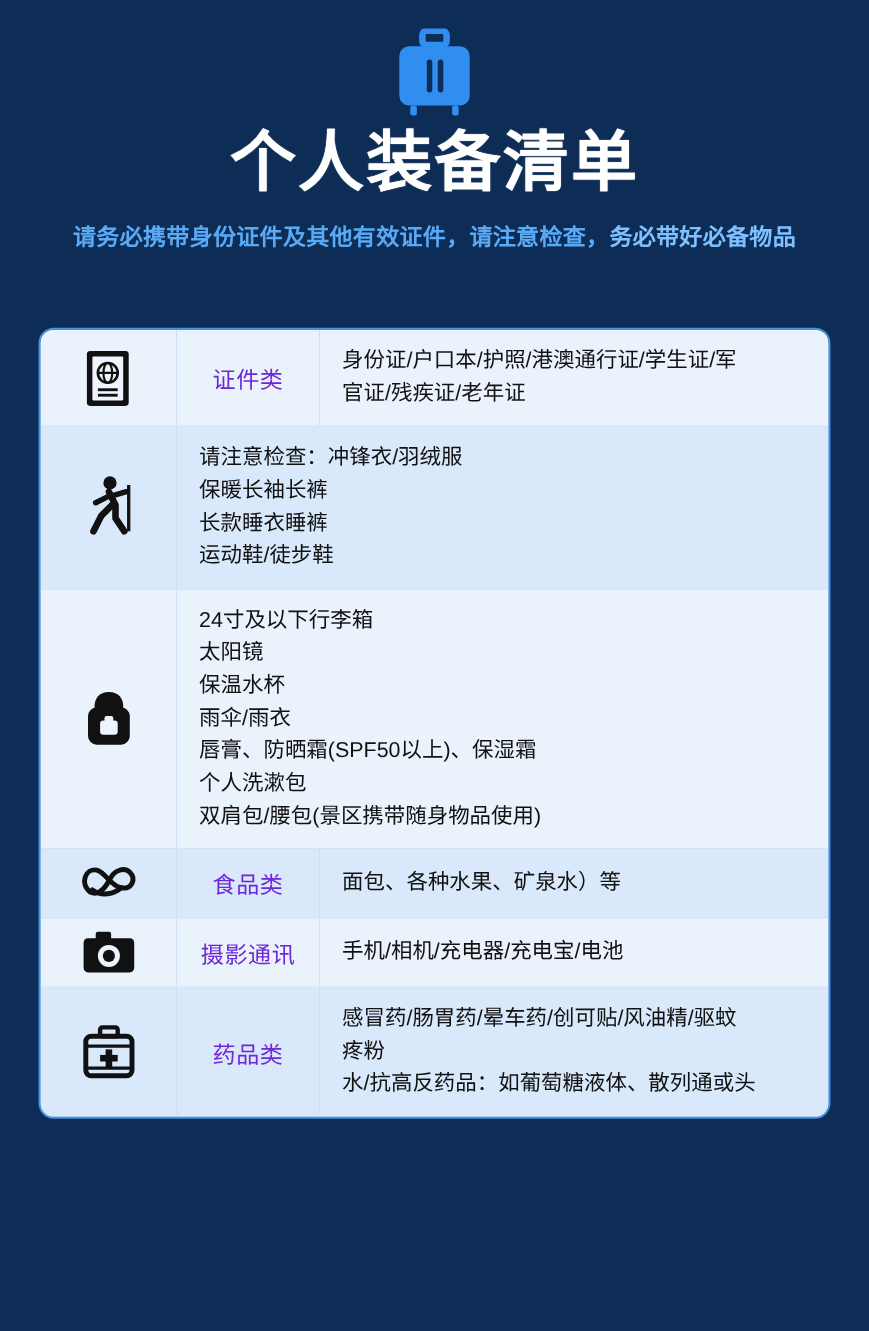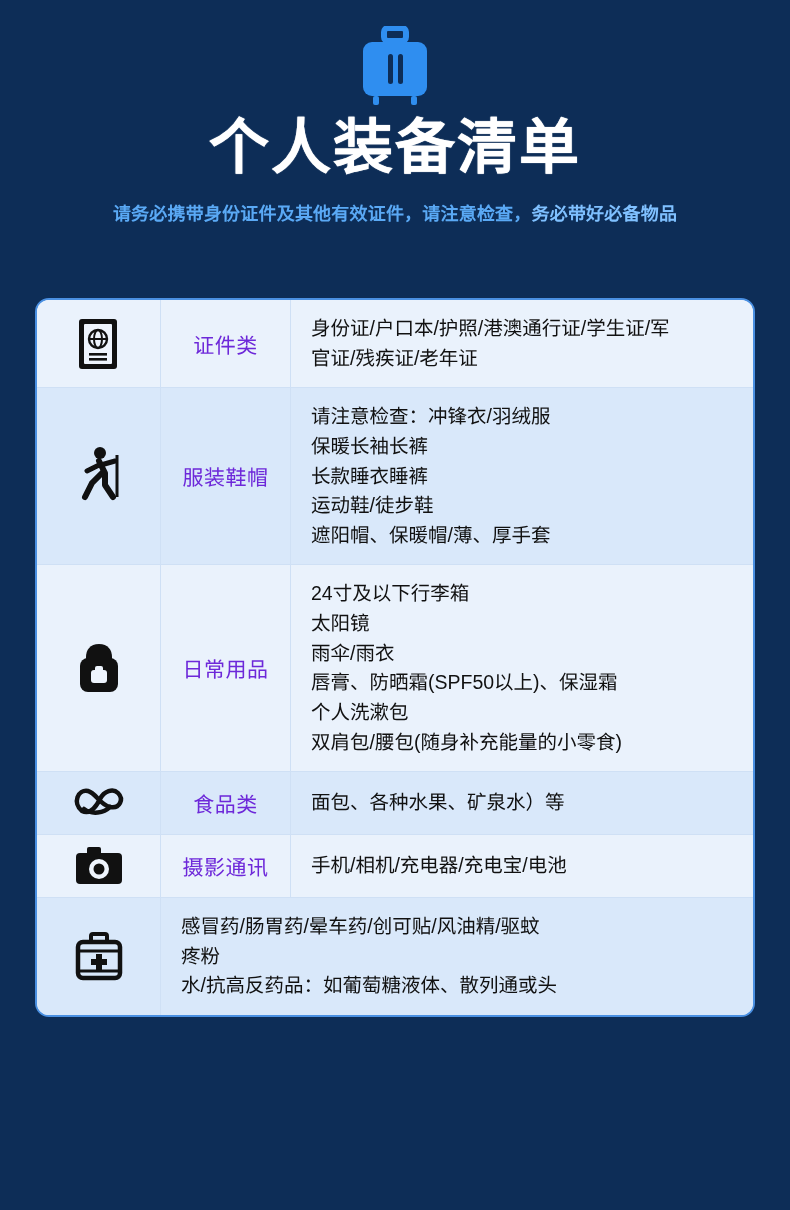--- a/index.html
+++ b/index.html
@@ -37,21 +37,21 @@
     line-height: 1.05;
     font-weight: bold;
     color: #ffffff;
     letter-spacing: 2px;
     margin: 0;
     padding: 0 0 4px 0;
     text-shadow: 0 0 1px #ffffff;
   }
   .subtitle {
     margin: 16px 0 0 0;
-    font-size: 18px;
+    font-size: 21px;
     font-weight: bold;
     color: #5aa9f5;
     letter-spacing: 0.2px;
   }
   .subtitle .tail {
     color: #7fc0ff;
   }
 
   
   .table-wrap {
@@ -162,47 +162,45 @@
       <div class="cell-icon">
         <svg class="row-icon" width="48" height="62" viewBox="0 0 48 62">
           <circle cx="25" cy="8" r="6" fill="#111111"></circle>
           <path d="M24 16 L30 28 L30 40 L38 52" stroke="#111111" stroke-width="6" fill="none" stroke-linecap="round" stroke-linejoin="round"></path>
           <path d="M27 28 L17 38 L10 52" stroke="#111111" stroke-width="6" fill="none" stroke-linecap="round" stroke-linejoin="round"></path>
           <path d="M26 20 L40 16" stroke="#111111" stroke-width="5" fill="none" stroke-linecap="round"></path>
           <path d="M24 20 L12 26" stroke="#111111" stroke-width="5" fill="none" stroke-linecap="round"></path>
           <line x1="42" y1="10" x2="42" y2="52" stroke="#111111" stroke-width="3"></line>
         </svg>
       </div>
-      <div class="cell-cat">服装鞋帽</div>
       <div class="cell-items">
         <span class="line">请注意检查：冲锋衣/羽绒服</span>
         <span class="line">保暖长袖长裤</span>
         <span class="line">长款睡衣睡裤</span>
         <span class="line">运动鞋/徒步鞋</span>
-        <span class="line">遮阳帽、保暖帽/薄、厚手套</span>
       </div>
     </div>
 
     <div class="row">
       <div class="cell-icon">
         <svg class="row-icon" width="50" height="56" viewBox="0 0 50 56">
           <path d="M25 4 C16 4 12 10 12 17 L12 20 L38 20 L38 17 C38 10 34 4 25 4 Z" fill="#111111"></path>
           <rect x="6" y="18" width="38" height="34" rx="8" fill="#111111"></rect>
           <rect x="17" y="30" width="16" height="13" rx="3" fill="#eef4fd"></rect>
           <rect x="21" y="26" width="8" height="6" rx="2" fill="#eef4fd"></rect>
         </svg>
       </div>
-      <div class="cell-cat">日常用品</div>
       <div class="cell-items">
         <span class="line">24寸及以下行李箱</span>
         <span class="line">太阳镜</span>
+        <span class="line">保温水杯</span>
         <span class="line">雨伞/雨衣</span>
         <span class="line">唇膏、防晒霜(SPF50以上)、保湿霜</span>
         <span class="line">个人洗漱包</span>
-        <span class="line">双肩包/腰包(随身补充能量的小零食)</span>
+        <span class="line">双肩包/腰包(景区携带随身物品使用)</span>
       </div>
     </div>
 
     <div class="row alt">
       <div class="cell-icon">
         <svg class="row-icon" width="58" height="44" viewBox="0 0 58 44">
           <path d="M12 30 C2 22 8 8 18 10 C26 12 30 24 40 26 C50 28 54 18 48 12 C43 7 34 10 30 18 C26 26 20 34 12 30 Z" fill="none" stroke="#111111" stroke-width="4.5" stroke-linecap="round" stroke-linejoin="round"></path>
           <path d="M14 28 C22 34 34 32 40 26" fill="none" stroke="#111111" stroke-width="4.5" stroke-linecap="round"></path>
         </svg>
       </div>
@@ -231,20 +229,21 @@
       <div class="cell-icon">
         <svg class="row-icon" width="50" height="52" viewBox="0 0 50 52">
           <rect x="17" y="3" width="16" height="8" rx="2" fill="none" stroke="#111111" stroke-width="4"></rect>
           <rect x="4" y="11" width="42" height="36" rx="5" fill="none" stroke="#111111" stroke-width="4.5"></rect>
           <line x1="4" y1="20" x2="46" y2="20" stroke="#111111" stroke-width="3"></line>
           <line x1="4" y1="40" x2="46" y2="40" stroke="#111111" stroke-width="3"></line>
           <rect x="22" y="23" width="6" height="16" fill="#111111"></rect>
           <rect x="17" y="28" width="16" height="6" fill="#111111"></rect>
         </svg>
       </div>
+      <div class="cell-cat">药品类</div>
       <div class="cell-items">
         <span class="line">感冒药/肠胃药/晕车药/创可贴/风油精/驱蚊</span>
         <span class="line">疼粉</span>
         <span class="line">水/抗高反药品：如葡萄糖液体、散列通或头</span>
       </div>
     </div>
 
   </div>
 </div>
 

